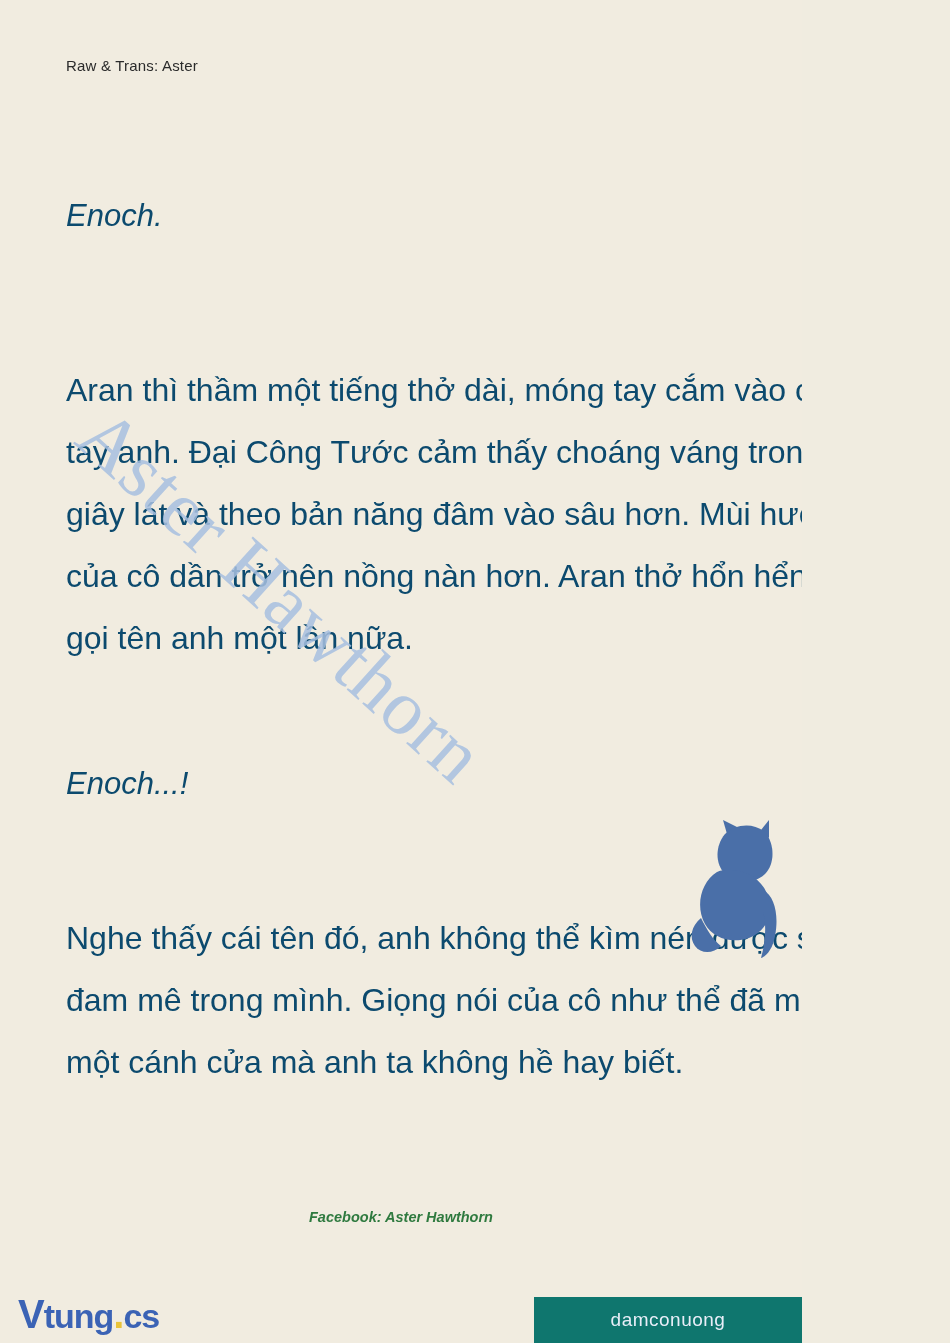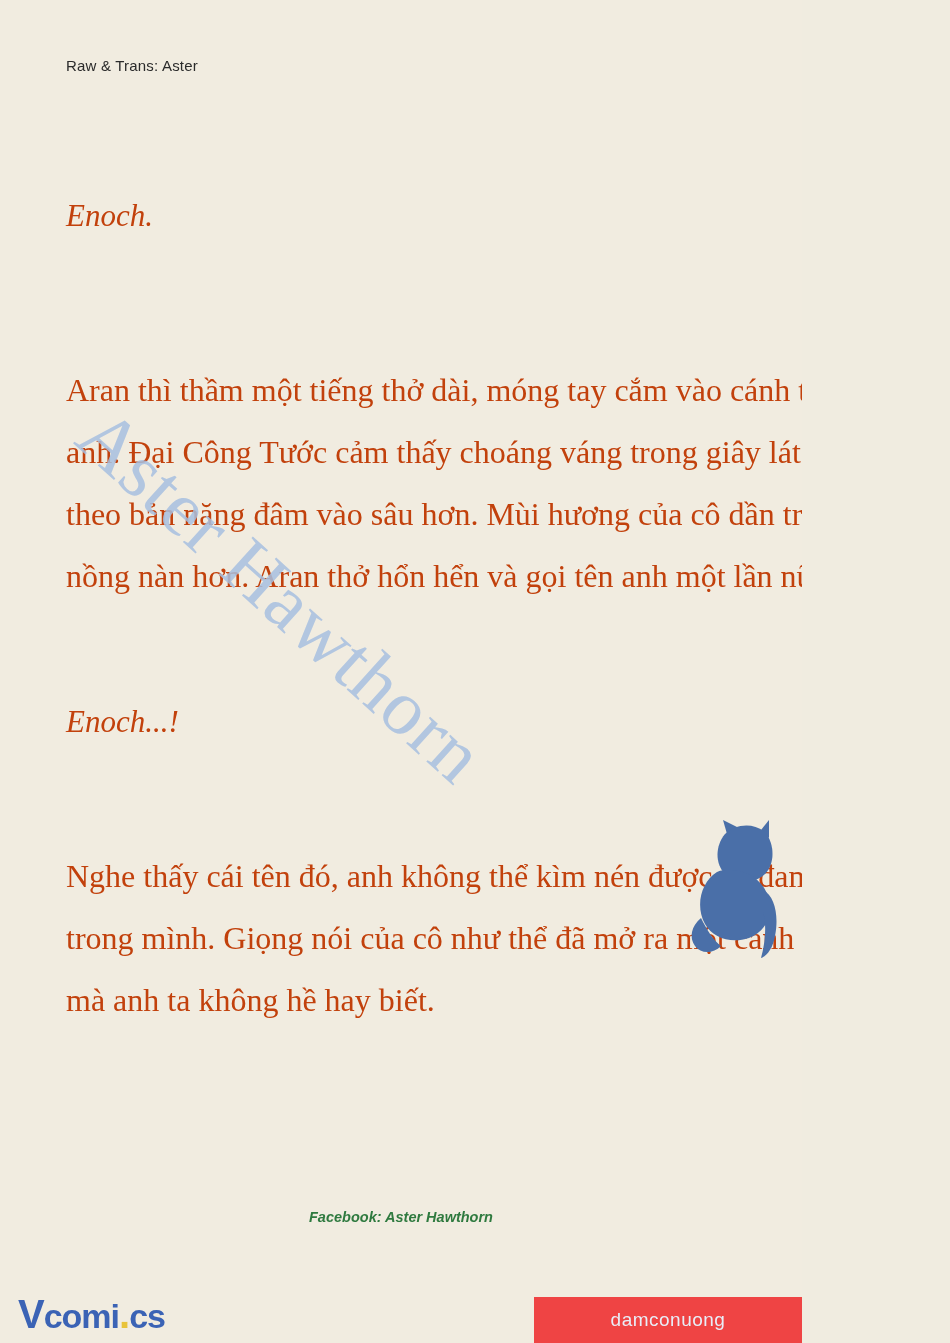--- a/index.html
+++ b/index.html
@@ -34,22 +34,22 @@
   }
 
   
   .content {
     position: absolute;
     left: 66px;
     top: 185px;
     width: 820px;
   }
   .para {
-    font-family: Liberation Serif, serif;
-    color: #c2410c;
+    font-family: Liberation Sans, sans-serif;
+    color: #0c4a6e;
     font-size: 32px;
     line-height: 62px;
   }
   .para.italic {
     font-style: italic;
     font-size: 31px;
   }
   .gap-sm { height: 112px; }
   .gap-md { height: 84px; }
   .gap-lg { height: 92px; }
@@ -117,21 +117,21 @@
   .bottom-left-logo .dot {
     color: #e8c33a;
     font-size: 40px;
   }
   .bottom-right-bar {
     position: absolute;
     right: 0;
     bottom: 0;
     width: 268px;
     height: 46px;
-    background: #ef4444;
+    background: #0f766e;
     display: flex;
     align-items: center;
     justify-content: center;
   }
   .bottom-right-bar span {
     color: #e8eef8;
     font-size: 19px;
     font-family: "Liberation Sans", sans-serif;
     letter-spacing: 0.5px;
   }
@@ -178,21 +178,21 @@
   </div>
 
   <div class="notice">
     <div>Facebook: Aster Hawthorn</div>
   </div>
 
   <div class="footer-strip"></div>
 
   <div class="bottom-left-logo">
     <span class="v">V</span>
-      <span>comi</span>
+      <span>tung</span>
       <span class="dot">.</span>
       <span>cs</span>
   </div>
 
   <div class="bottom-right-bar">
     <span>damconuong</span>
   </div>
 
 </div>
 

